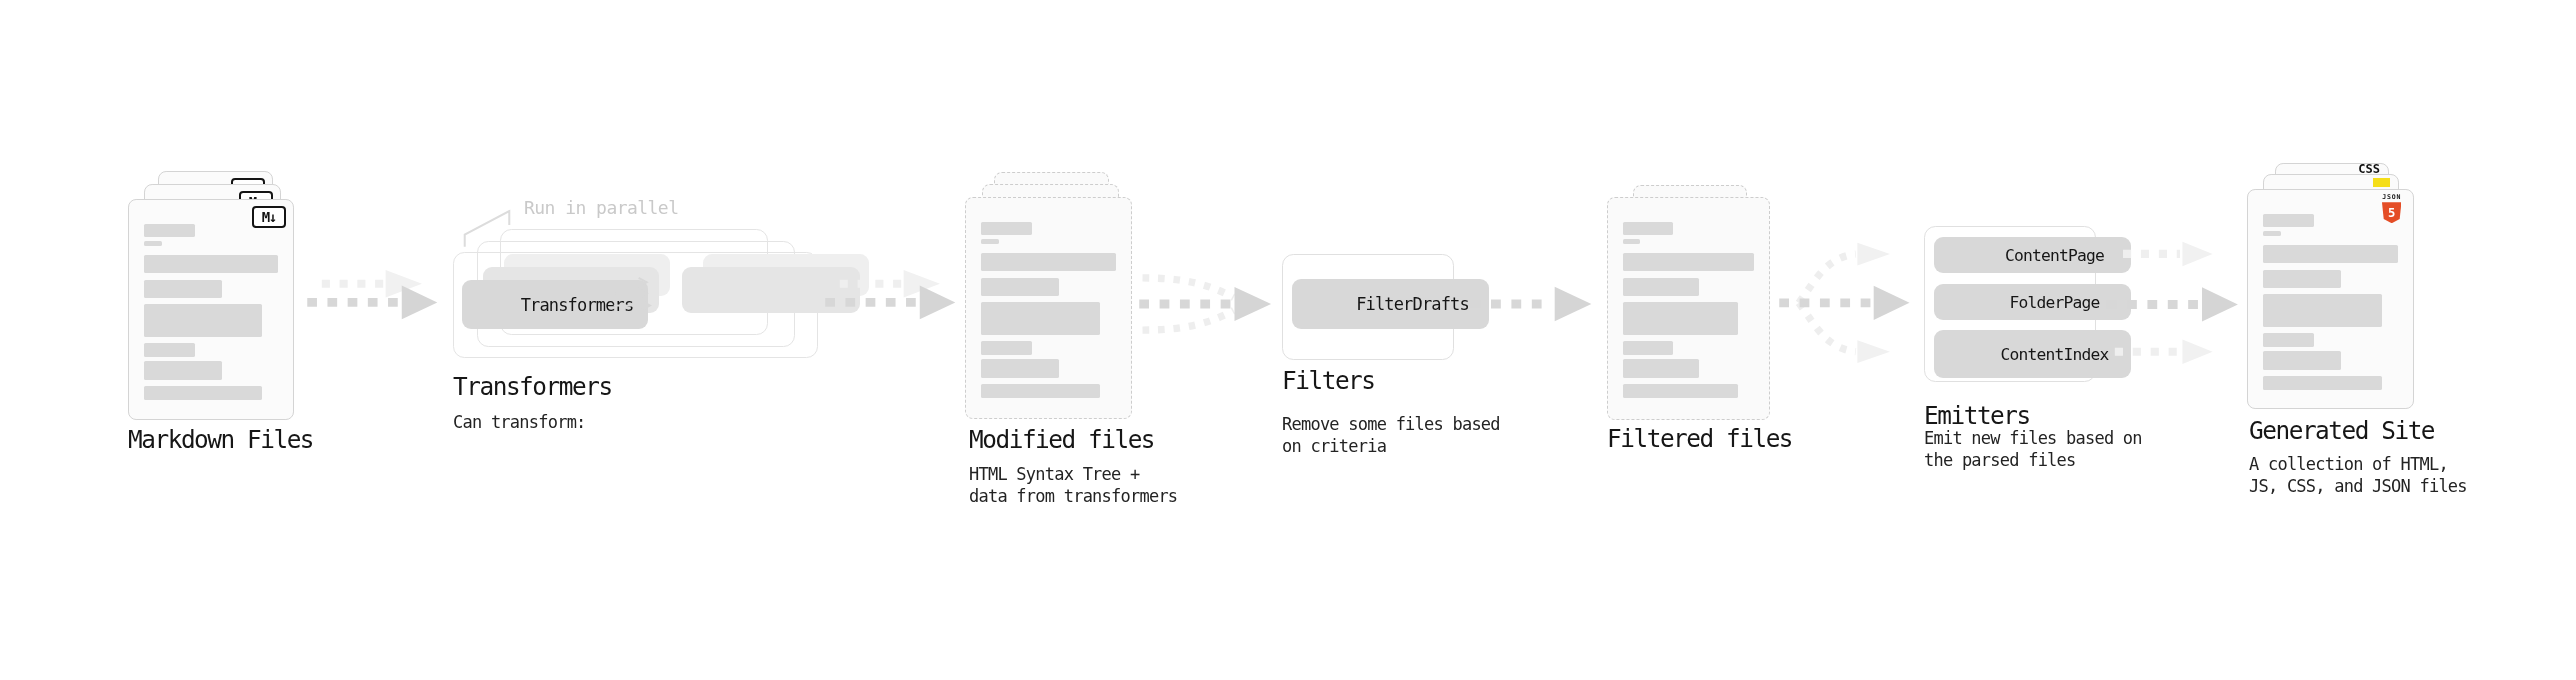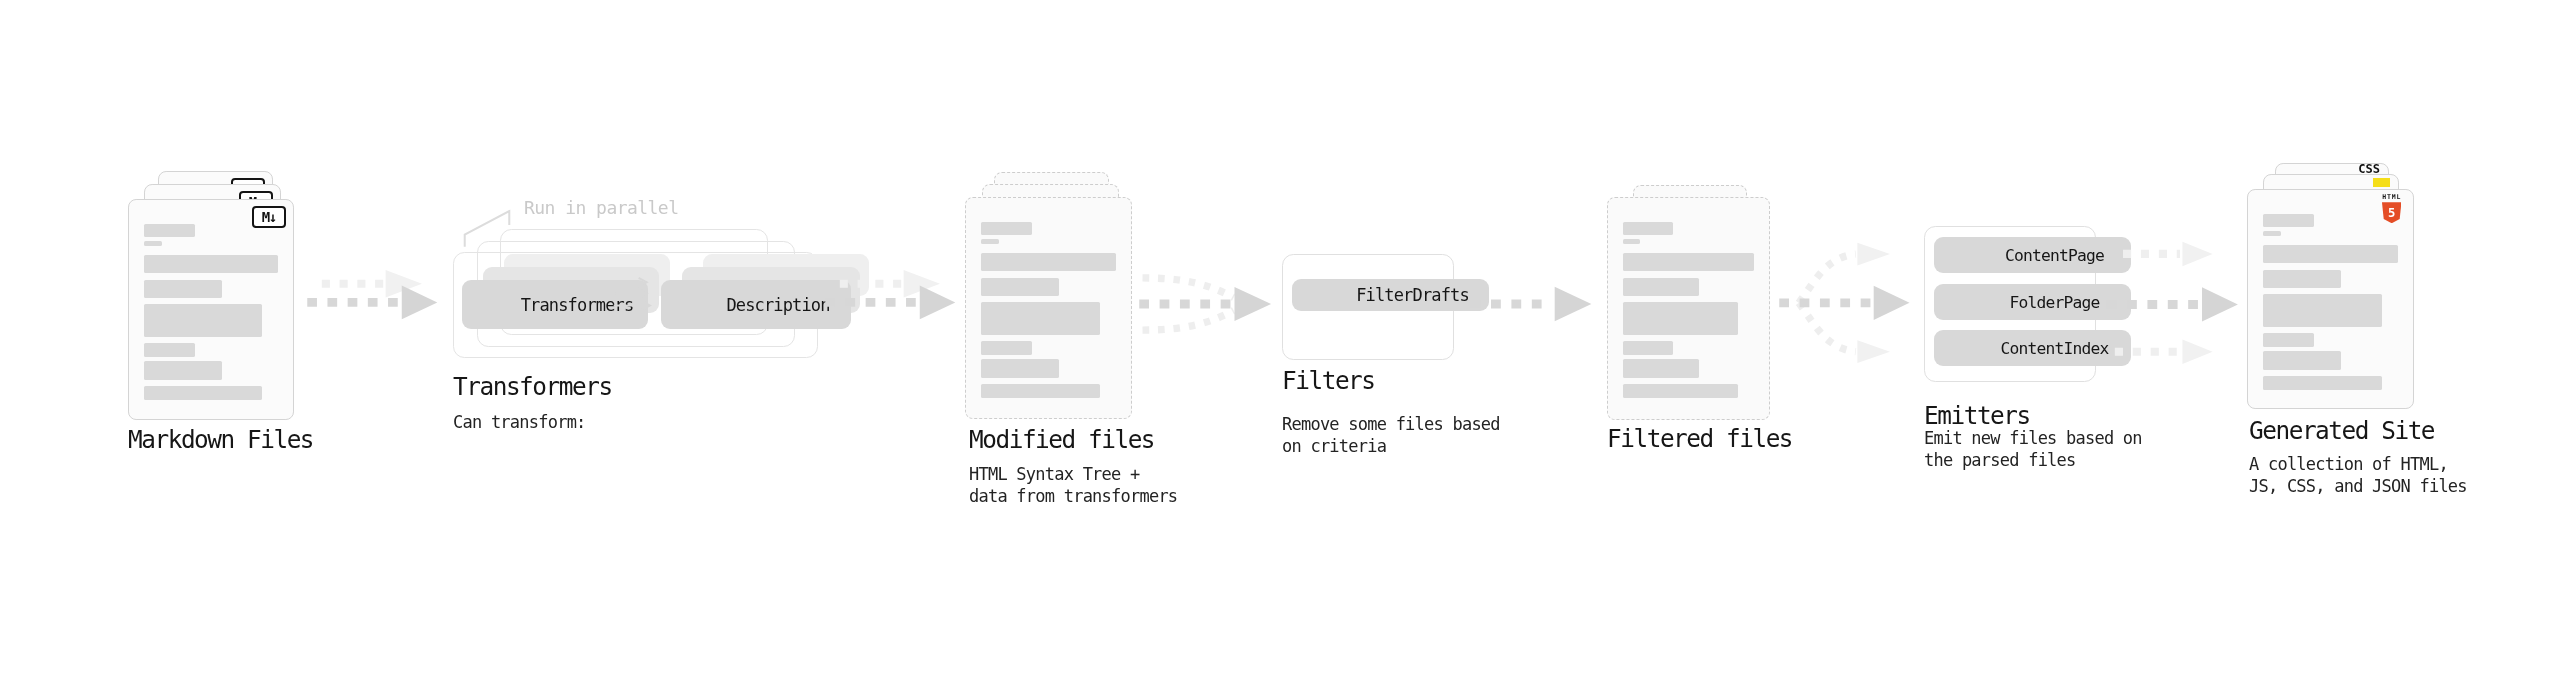--- a/index.html
+++ b/index.html
@@ -102,21 +102,20 @@
         <path d="M33,3.5 L43,9 L33,14.5"></path>
       <line x1="4" y1="23" x2="33" y2="23"></line>
         <path d="M33,17.5 L43,23 L33,28.5"></path>
       <line x1="2" y1="38" x2="37" y2="38"></line>
         <path d="M37,32.5 L47,38 L37,43.5"></path>
     </g>
   </svg>
 
   <div class="gbox layer3" style="left:703px;top:254px;width:122px;height:42px;"></div>
   <div class="gbox layer2" style="left:682px;top:267px;width:134px;height:46px;"></div>
-  <div class="gbox" style="left:661px;top:280px;width:146px;height:49px;">Description</div>
 
   <div class="title" style="left:453px;top:375px;">Transformers</div>
   <div class="caption" style="left:453px;top:411px;">Can transform:</div>
 
   <svg style="left:823px;top:262px;" width="137" height="63" viewBox="0 0 168 78">
     <line x1="20" y1="27" x2="96" y2="27" stroke="#efefef" stroke-width="10" stroke-dasharray="10 12"></line>
     <polygon points="99,10 144,27 99,44" fill="#f1f1f1"></polygon>
     <line x1="2" y1="50" x2="116" y2="50" stroke="#d7d7d7" stroke-width="11" stroke-dasharray="12 13"></line>
     <polygon points="119,29 163,50 119,71" fill="#d5d5d5"></polygon>
   </svg>
@@ -140,21 +139,21 @@
 data from transformers</div>
 
   <svg style="left:1136px;top:268px;" width="140" height="72" viewBox="0 0 172 88">
     <path d="M8,12 C60,12 90,20 120,36" fill="none" stroke="#eeeeee" stroke-width="9" stroke-dasharray="8 11"></path>
     <path d="M8,76 C60,76 90,68 120,52" fill="none" stroke="#eeeeee" stroke-width="9" stroke-dasharray="8 11"></path>
     <line x1="4" y1="44" x2="118" y2="44" stroke="#d7d7d7" stroke-width="11" stroke-dasharray="12 13"></line>
     <polygon points="121,23 166,44 121,65" fill="#d5d5d5"></polygon>
   </svg>
 
   <div class="panel filled" style="left:1282px;top:254px;width:172px;height:106px;"></div>
-  <div class="gbox" style="left:1292px;top:279px;width:153px;height:32px;">FilterDrafts</div>
+  <div class="gbox" style="left:1292px;top:279px;width:153px;height:50px;">FilterDrafts</div>
   <div class="title" style="left:1282px;top:369px;">Filters</div>
   <div class="caption" style="left:1282px;top:413px;">Remove some files based
 on criteria</div>
 
   <svg style="left:1469px;top:268px;" width="124" height="72" viewBox="0 0 152 88">
     <line x1="2" y1="44" x2="102" y2="44" stroke="#d7d7d7" stroke-width="11" stroke-dasharray="12 13"></line>
     <polygon points="105,23 150,44 105,65" fill="#d5d5d5"></polygon>
   </svg>
 
   <div class="file-card dashed" style="left:1633px;top:185px;width:114px;height:228px;"></div>
@@ -177,21 +176,21 @@
     <polygon points="100,8 140,22 100,36" fill="#f1f1f1"></polygon>
     <path d="M28,82 C50,112 62,138 98,142" fill="none" stroke="#eeeeee" stroke-width="9" stroke-dasharray="8 11"></path>
     <polygon points="100,128 140,142 100,156" fill="#f1f1f1"></polygon>
     <line x1="4" y1="82" x2="118" y2="82" stroke="#d7d7d7" stroke-width="11" stroke-dasharray="12 13"></line>
     <polygon points="120,61 164,82 120,103" fill="#d5d5d5"></polygon>
   </svg>
 
   <div class="panel filled" style="left:1924px;top:226px;width:172px;height:156px;"></div>
   <div class="gbox" style="left:1934px;top:237px;width:153px;height:36px;font-size:16.3px;">ContentPage</div>
   <div class="gbox" style="left:1934px;top:284px;width:153px;height:36px;font-size:16.3px;">FolderPage</div>
-  <div class="gbox" style="left:1934px;top:330px;width:153px;height:36px;font-size:16.3px;">ContentIndex</div>
+  <div class="gbox" style="left:1934px;top:330px;width:153px;height:48px;font-size:16.3px;">ContentIndex</div>
   <div class="title" style="left:1924px;top:404px;">Emitters</div>
   <div class="caption" style="left:1924px;top:427px;">Emit new files based on
 the parsed files</div>
 
   <svg style="left:2105px;top:236px;" width="137" height="132" viewBox="0 0 168 162">
     <line x1="22" y1="22" x2="92" y2="22" stroke="#efefef" stroke-width="10" stroke-dasharray="10 12"></line>
     <polygon points="95,7 132,22 95,37" fill="#f1f1f1"></polygon>
     <line x1="2" y1="84" x2="116" y2="84" stroke="#d7d7d7" stroke-width="11" stroke-dasharray="12 13"></line>
     <polygon points="119,63 163,84 119,105" fill="#d5d5d5"></polygon>
     <line x1="12" y1="142" x2="92" y2="142" stroke="#efefef" stroke-width="10" stroke-dasharray="10 12"></line>
@@ -199,21 +198,21 @@
   </svg>
 
   <div class="file-card" style="left:2275px;top:163px;width:114px;height:228px;">
     <div class="css-badge">CSS</div>
   </div>
   <div class="file-card" style="left:2263px;top:174px;width:136px;height:228px;">
     <div class="js-badge" style="background:#f5de19;"></div>
   </div>
   <div class="file-card" style="left:2247px;top:189px;width:167px;height:220px;">
     <div class="html5-badge">
-      <div class="lbl">HTML</div>
+      <div class="lbl">JSON</div>
       <div class="shield" style="background:#e44d26;">5</div>
     </div>
     <div class="bars">
       <i class="b1"></i>
         <i class="b2"></i>
         <i class="b3"></i>
         <i class="b4"></i>
         <i class="b5"></i>
         <i class="b6"></i>
         <i class="b7"></i>

